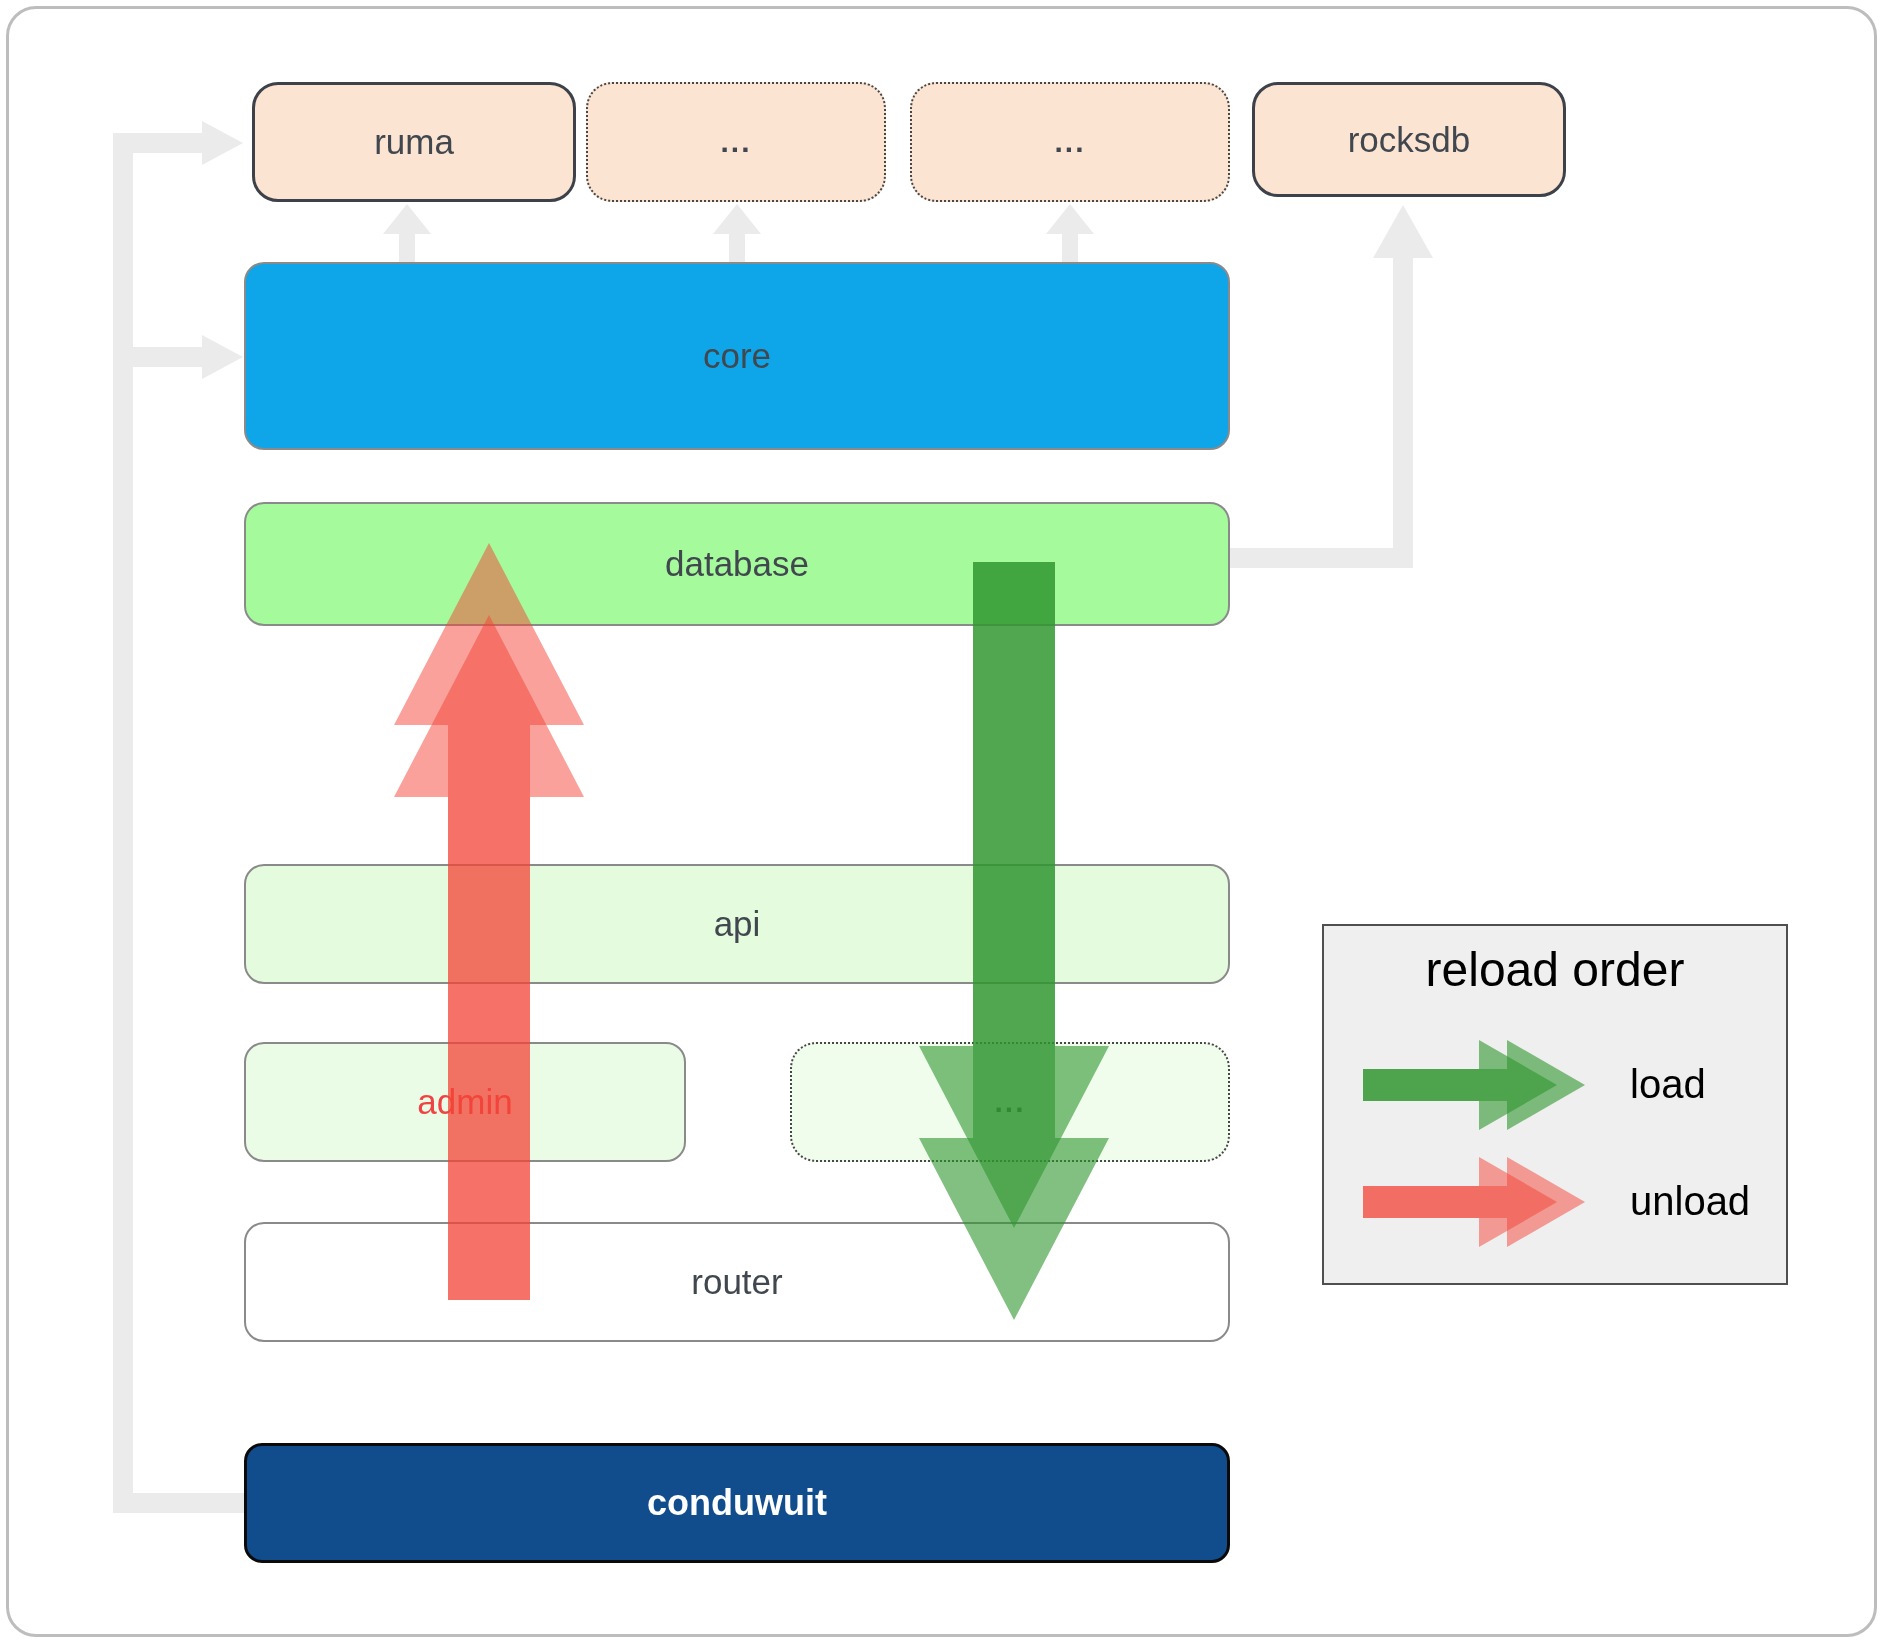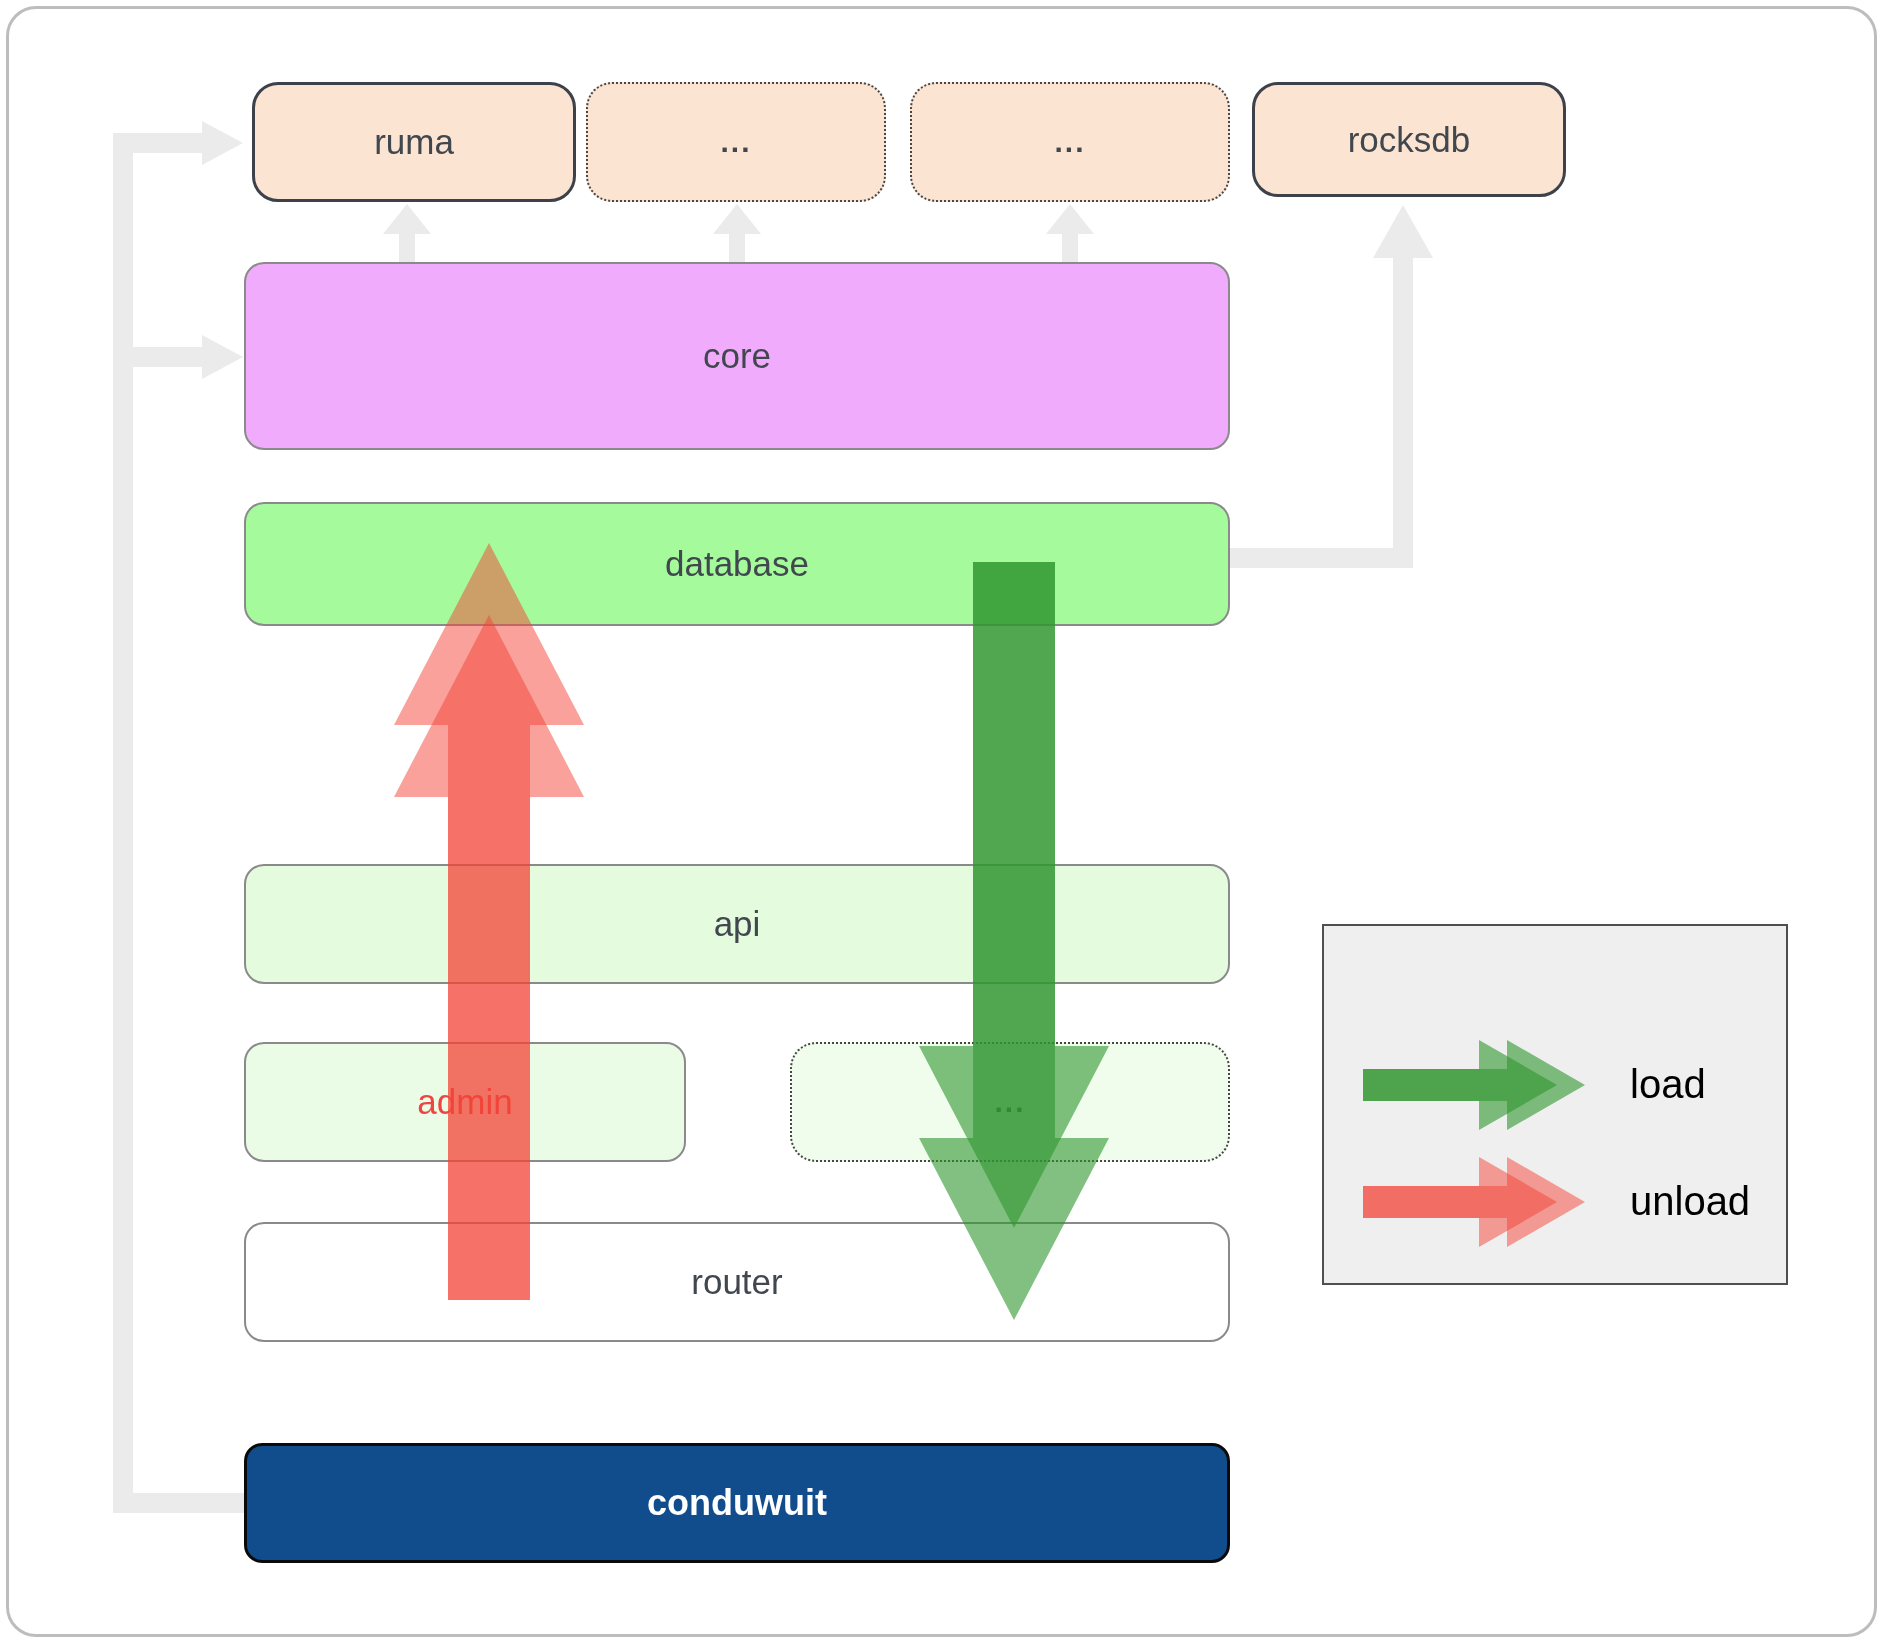--- a/index.html
+++ b/index.html
@@ -6,21 +6,21 @@
   .canvas{position:relative;width:1883px;height:1643px;background:#fff;
           font-family:"Liberation Sans", sans-serif;overflow:hidden;}
   .frame{position:absolute;inset:6px;border:3px solid #bdbdbd;border-radius:30px;}
   svg.layer{position:absolute;left:0;top:0;width:1883px;height:1643px;pointer-events:none;}
   .box{position:absolute;display:flex;align-items:center;justify-content:center;
        box-sizing:border-box;font-size:35px;color:#41474e;}
   .b-solid-dark{border:3px solid #3d424a;border-radius:26px;}
   .b-dotted{border:2px dotted #474747;border-radius:26px;}
   .b-gray{border:2px solid #8a8a8a;border-radius:20px;}
   .peach{background:#fce4d3;}
-  .blue{background:#f0abfc;}
+  .blue{background:#0ea5e9;}
   .green-db{background:#a5fa9b;}
   .green-svc{background:#cdf9c6;}
   .green-api{background:#e4fbde;}
   .green-admin{background:#ebfce6;}
   .green-admin2{background:#f0fdec;}
   .white-bg{background:#ffffff;}
   .navy{background:#114d8d;border:3px solid #0a0a0a;border-radius:18px;
         color:#ffffff;font-weight:bold;font-size:36px;}
   .dots{font-weight:bold;font-size:30px;letter-spacing:2px;color:#3f464d;}
   .admin-label{color:#ef4444;}
@@ -98,20 +98,21 @@
 
   <div class="box white-bg b-gray" style="left:244px;top:1222px;width:986px;height:120px;">
     <span>router</span>
   </div>
 
   <div class="box navy" style="left:244px;top:1443px;width:986px;height:120px;">
     <span>conduwuit</span>
   </div>
 
   <div class="legend-box"></div>
+  <div class="legend-title">reload order</div>
   <span class="legend-item li-load">load</span>
   <span class="legend-item li-unload">unload</span>
 
   <svg class="layer" viewBox="0 0 1883 1643">
 
     <g>
       <polygon fill-opacity="0.5" points="489,543 584,725 530,725 530,1300 448,1300 448,725 394,725" fill="#f44336"></polygon>
       <polygon fill-opacity="0.5" points="489,615 584,797 530,797 530,1300 448,1300 448,797 394,797" fill="#f44336"></polygon>
     </g>
 

